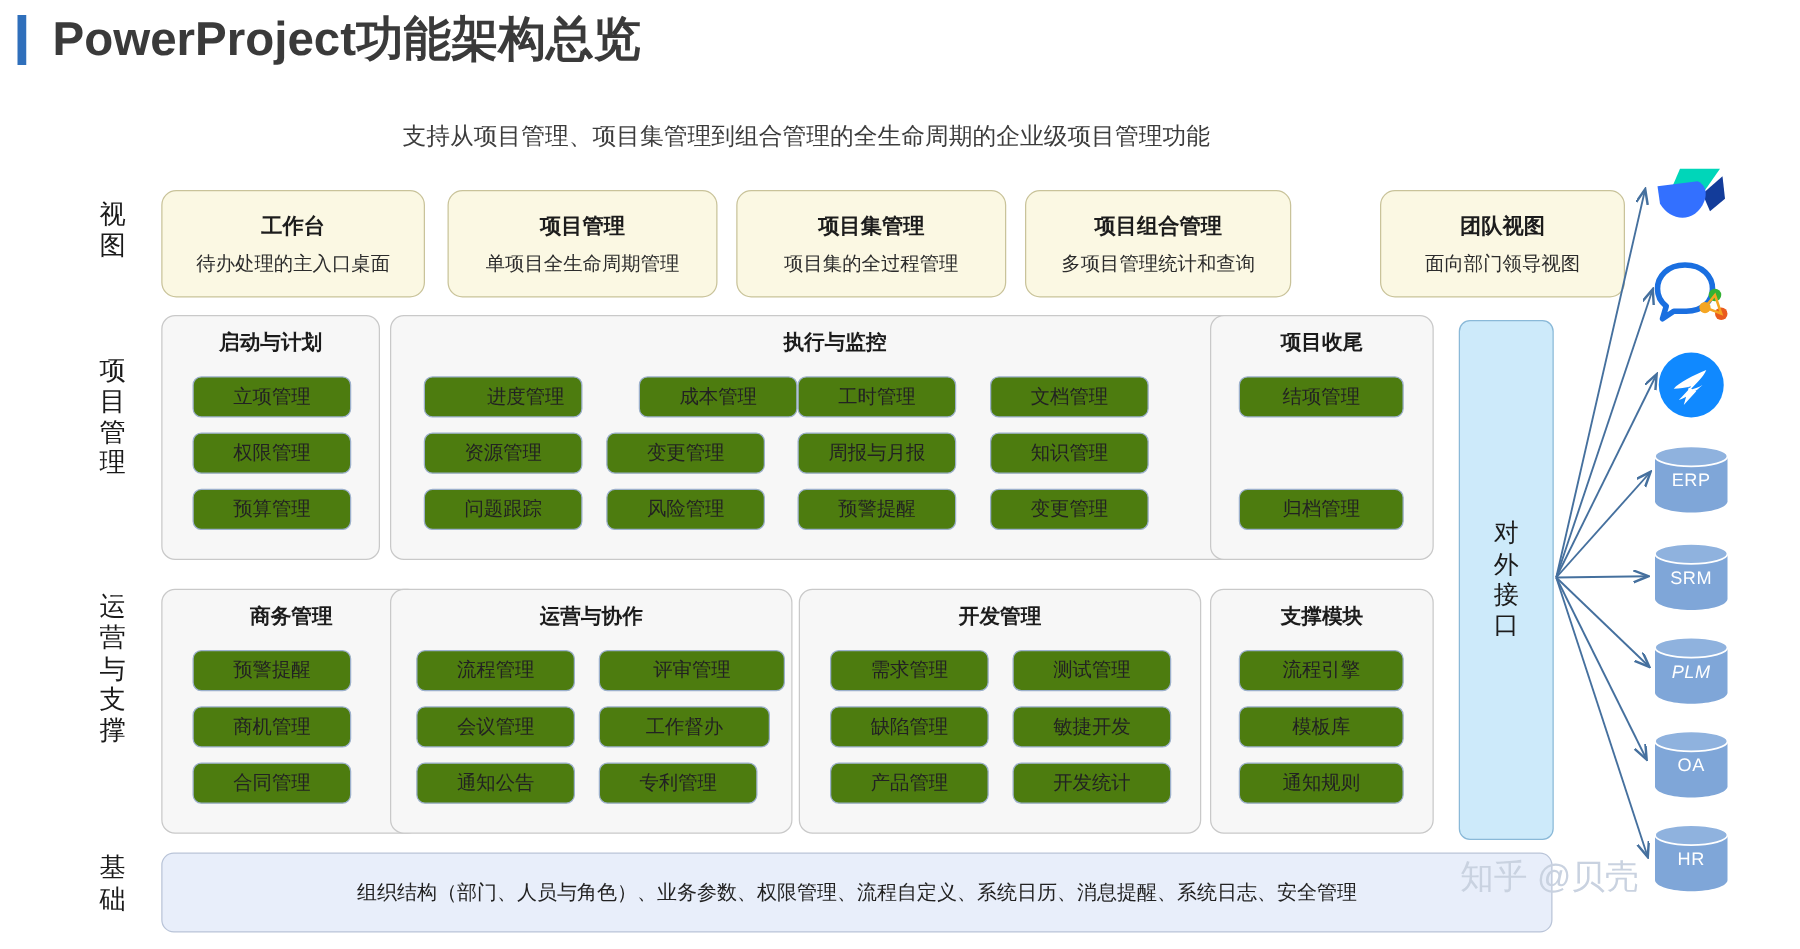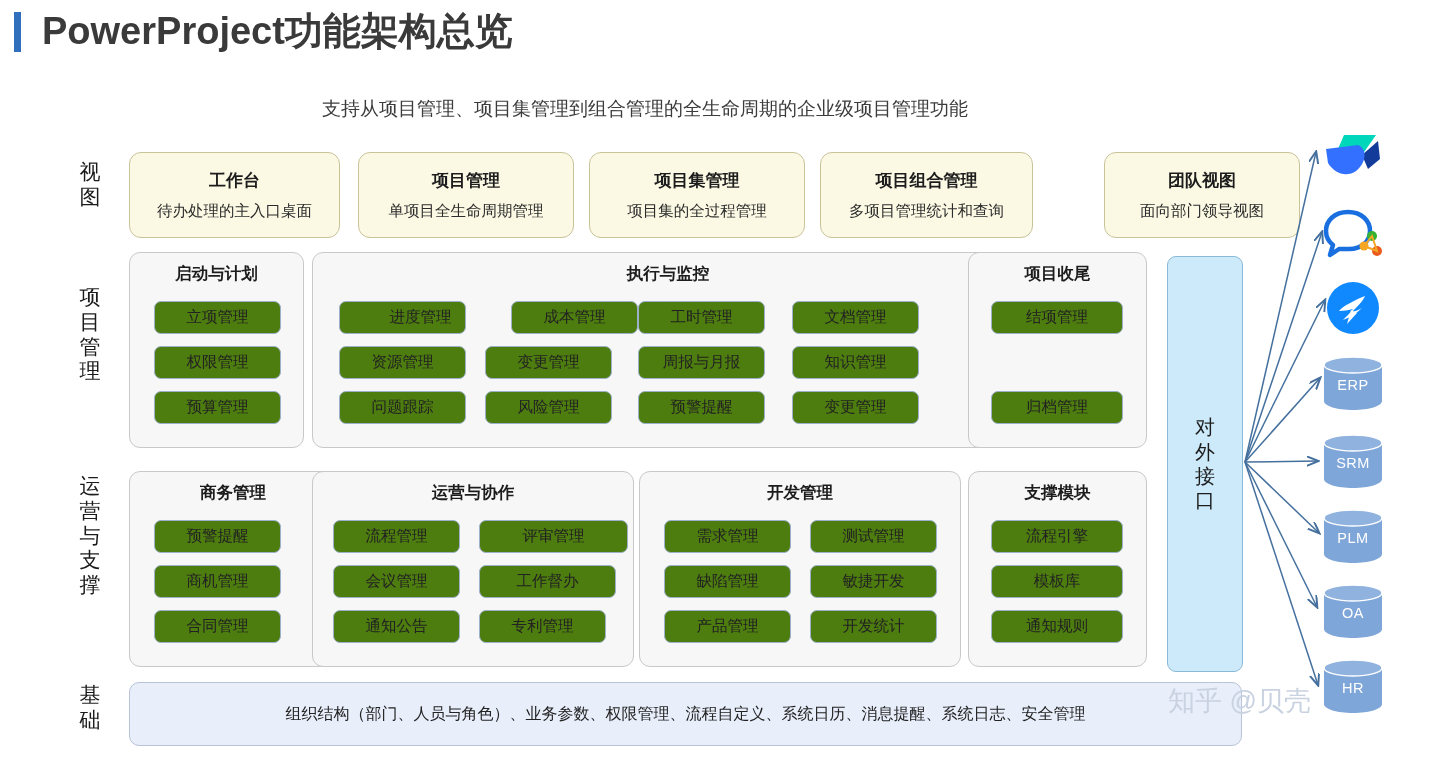--- a/index.html
+++ b/index.html
@@ -296,21 +296,21 @@
   </svg>
   <div class="db-label">ERP</div>
 </div>
 <div class="db-cyl" style="left:1322px; top:433px;">
   <svg viewBox="0 0 62 56" width="62" height="56">
     <path d="M2 10 L2 46 C2 51 15 55 31 55 C47 55 60 51 60 46 L60 10 Z" fill="#7fa6d8"></path>
     <ellipse cx="31" cy="10" rx="29" ry="8" fill="#8fb2de" stroke="#ffffff" stroke-width="1.4"></ellipse>
   </svg>
   <div class="db-label">SRM</div>
 </div>
-<div class="db-cyl" style="left:1322px; top:508px;">
+<div class="db-cyl" style="left:1322px; top:508px;font-style:italic;">
   <svg viewBox="0 0 62 56" width="62" height="56">
     <path d="M2 10 L2 46 C2 51 15 55 31 55 C47 55 60 51 60 46 L60 10 Z" fill="#7fa6d8"></path>
     <ellipse cx="31" cy="10" rx="29" ry="8" fill="#8fb2de" stroke="#ffffff" stroke-width="1.4"></ellipse>
   </svg>
   <div class="db-label">PLM</div>
 </div>
 <div class="db-cyl" style="left:1322px; top:583px;">
   <svg viewBox="0 0 62 56" width="62" height="56">
     <path d="M2 10 L2 46 C2 51 15 55 31 55 C47 55 60 51 60 46 L60 10 Z" fill="#7fa6d8"></path>
     <ellipse cx="31" cy="10" rx="29" ry="8" fill="#8fb2de" stroke="#ffffff" stroke-width="1.4"></ellipse>

